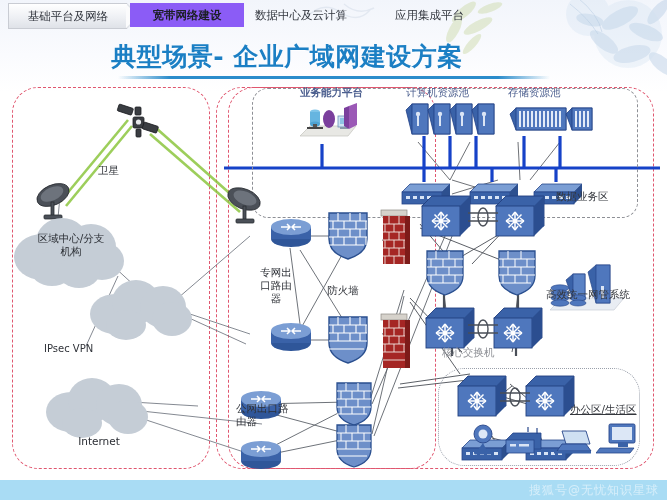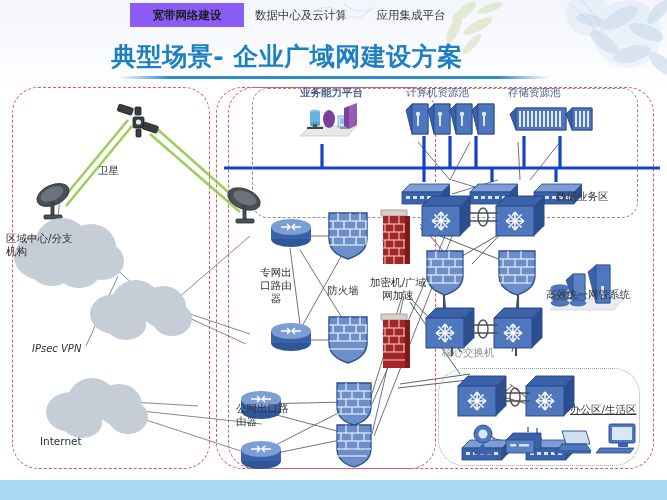--- a/index.html
+++ b/index.html
@@ -34,21 +34,21 @@
     border-left:13px solid #dfe2e8;
   }
   .tab-first .arrow-in{
     position:absolute;right:-11px;top:0;width:0;height:0;
     border-top:12px solid transparent;border-bottom:12px solid transparent;
     border-left:12px solid #fbfbfc;
   }
   .tab-active{left:130px;width:114px;background:#8b5cf6;font-weight:bold;color:#1c1f25;}
   .tab-plain{background:transparent;}
   .tab-t3{left:246px;width:110px;}
-  .tab-t4{left:358px;width:106px;}
+  .tab-t4{left:358px;width:106px;text-align:right;}
 
   
   #title{
     position:absolute;left:0;top:40px;width:574px;text-align:center;
     font-size:25px;font-weight:bold;color:#1b7fc4;letter-spacing:0.5px;
     text-shadow:0 1px 0 rgba(255,255,255,.8);
   }
   #title-rule{position:absolute;left:118px;top:76px;width:432px;height:3px;
     background:linear-gradient(90deg,rgba(27,127,196,0) 0%,#2a8ccb 12%,#2a8ccb 88%,rgba(27,127,196,0) 100%);}
 
@@ -59,21 +59,21 @@
   
   .region{position:absolute;border-radius:26px;}
   .region-red{border:1.6px dashed #e0566f;}
   .region-grey{border:1.5px dashed #8d8f95;border-radius:16px;}
   .region-dot{border:1.5px dotted #9aa0ab;}
 
   
   .cloud{position:absolute;}
   .cloud .c{position:absolute;background:#c5cdd6;border-radius:50%;}
   .cloud .lbl{
-    position:absolute;width:100%;text-align:left;color:#2a2d33;
+    position:absolute;width:100%;text-align:center;color:#2a2d33;
     font-size:10.5px;line-height:13px;z-index:4;
   }
 
   
   .lab{position:absolute;font-size:10.5px;color:#2f3238;line-height:13px;white-space:nowrap;}
   .lab-c{text-align:center;}
   .lab-w{white-space:normal;}
 
   
   #footer{
@@ -126,20 +126,25 @@
   </svg>
 
   <svg class="bg-leaf" style="left:296px;top:-2px;width:120px;height:30px;" viewBox="0 0 120 30">
     <g opacity="0.28" stroke="#b9c6d8" stroke-width="1.4" fill="none">
       <path d="M10 20 q16 -18 34 -6 t30 -2"></path>
       <path d="M48 6 q14 12 30 4"></path>
     </g>
   </svg>
 
   <div id="tabbar">
+    <div class="tab tab-first">
+      <span>基础平台及网络</span>
+      <span class="arrow"></span>
+      <span class="arrow-in"></span>
+    </div>
     <div class="tab tab-active">宽带网络建设</div>
     <div class="tab tab-plain tab-t3">数据中心及云计算</div>
     <div class="tab tab-plain tab-t4">应用集成平台</div>
   </div>
 
   <div id="title">典型场景- 企业广域网建设方案</div>
   <div id="title-rule"></div>
 
   <div id="canvas">
 
@@ -286,21 +291,21 @@
 
     <div class="cloud" style="left:40px;top:290px;width:118px;height:66px;">
       <div class="c" style="left:6px;top:18px;width:50px;height:40px;"></div>
       <div class="c" style="left:28px;top:4px;width:48px;height:44px;"></div>
       <div class="c" style="left:56px;top:10px;width:46px;height:42px;"></div>
       <div class="c" style="left:68px;top:26px;width:40px;height:34px;"></div>
       <div class="c" style="left:22px;top:34px;width:40px;height:30px;"></div>
       <div class="lbl" style="top:24px;margin-top:37px;">Internet</div>
     </div>
 
-    <div class="lab" style="left:32px;top:258px;font-size:10px;font-style:italic;">IPsec VPN</div>
+    <div class="lab" style="left:44px;top:258px;font-size:10px;">IPsec VPN</div>
 
     <svg class="dev" style="left:268px;top:132px;width:46px;height:32px;" viewBox="0 0 46 32">
       <ellipse cx="23" cy="23" rx="20" ry="8" fill="#2f5699"></ellipse>
       <rect x="3" y="11" width="40" height="12" fill="#3a62a8"></rect>
       <ellipse cx="23" cy="11" rx="20" ry="8" fill="#7b9ed4"></ellipse>
       <g stroke="#ffffff" stroke-width="1.5" fill="none">
         <path d="M13 11 l8 0 M19 8 l3 3 -3 3"></path>
         <path d="M33 11 l-8 0 M27 8 l-3 3 3 3"></path>
       </g>
     </svg>
@@ -350,21 +355,20 @@
     <svg class="dev" style="left:378px;top:226px;width:34px;height:62px;" viewBox="0 0 34 62">
       <rect x="3" y="4" width="26" height="6" fill="#d6d2cb" stroke="#8d8a84" stroke-width="0.7"></rect>
       <rect x="5" y="10" width="22" height="48" fill="#a52624"></rect>
       <g stroke="#f0e6e2" stroke-width="0.9" fill="none">
         <path d="M5 18 h22 M5 26 h22 M5 34 h22 M5 42 h22 M5 50 h22"></path>
         <path d="M11 10 v8 M21 10 v8 M16 18 v8 M26 18 v8 M7 18 v8
                  M11 26 v8 M21 26 v8 M16 34 v8 M26 34 v8 M7 34 v8"></path>
       </g>
       <rect x="27" y="10" width="5" height="48" fill="#7d1b19"></rect>
     </svg>
-    <div class="lab lab-w lab-c" style="left:366px;top:192px;width:64px;">加密机/广域网加速</div>
 
     <svg class="dev" style="left:238px;top:304px;width:46px;height:32px;" viewBox="0 0 46 32">
       <ellipse cx="23" cy="23" rx="20" ry="8" fill="#2f5699"></ellipse>
       <rect x="3" y="11" width="40" height="12" fill="#3a62a8"></rect>
       <ellipse cx="23" cy="11" rx="20" ry="8" fill="#7b9ed4"></ellipse>
       <g stroke="#ffffff" stroke-width="1.5" fill="none">
         <path d="M13 11 l8 0 M19 8 l3 3 -3 3"></path>
         <path d="M33 11 l-8 0 M27 8 l-3 3 3 3"></path>
       </g>
     </svg>
@@ -689,14 +693,15 @@
     </svg>
     <svg class="dev" style="left:596px;top:338px;width:42px;height:34px;" viewBox="0 0 42 34">
       <rect x="13" y="2" width="26" height="19" rx="1.5" fill="#4f77bd" stroke="#27468a" stroke-width="0.9"></rect>
       <rect x="16" y="5" width="20" height="13" fill="#dce7f6"></rect>
       <path d="M22 21 h10 v4 h-10 z" fill="#3a62a8"></path>
       <path d="M4 26 h34 l-4 5 h-34 z" fill="#4f77bd" stroke="#27468a" stroke-width="0.8"></path>
     </svg>
   </div>
 
   <div id="footer"></div>
+  <div id="watermark">搜狐号@无忧知识星球</div>
 
 </div>
 
 </body></html>

